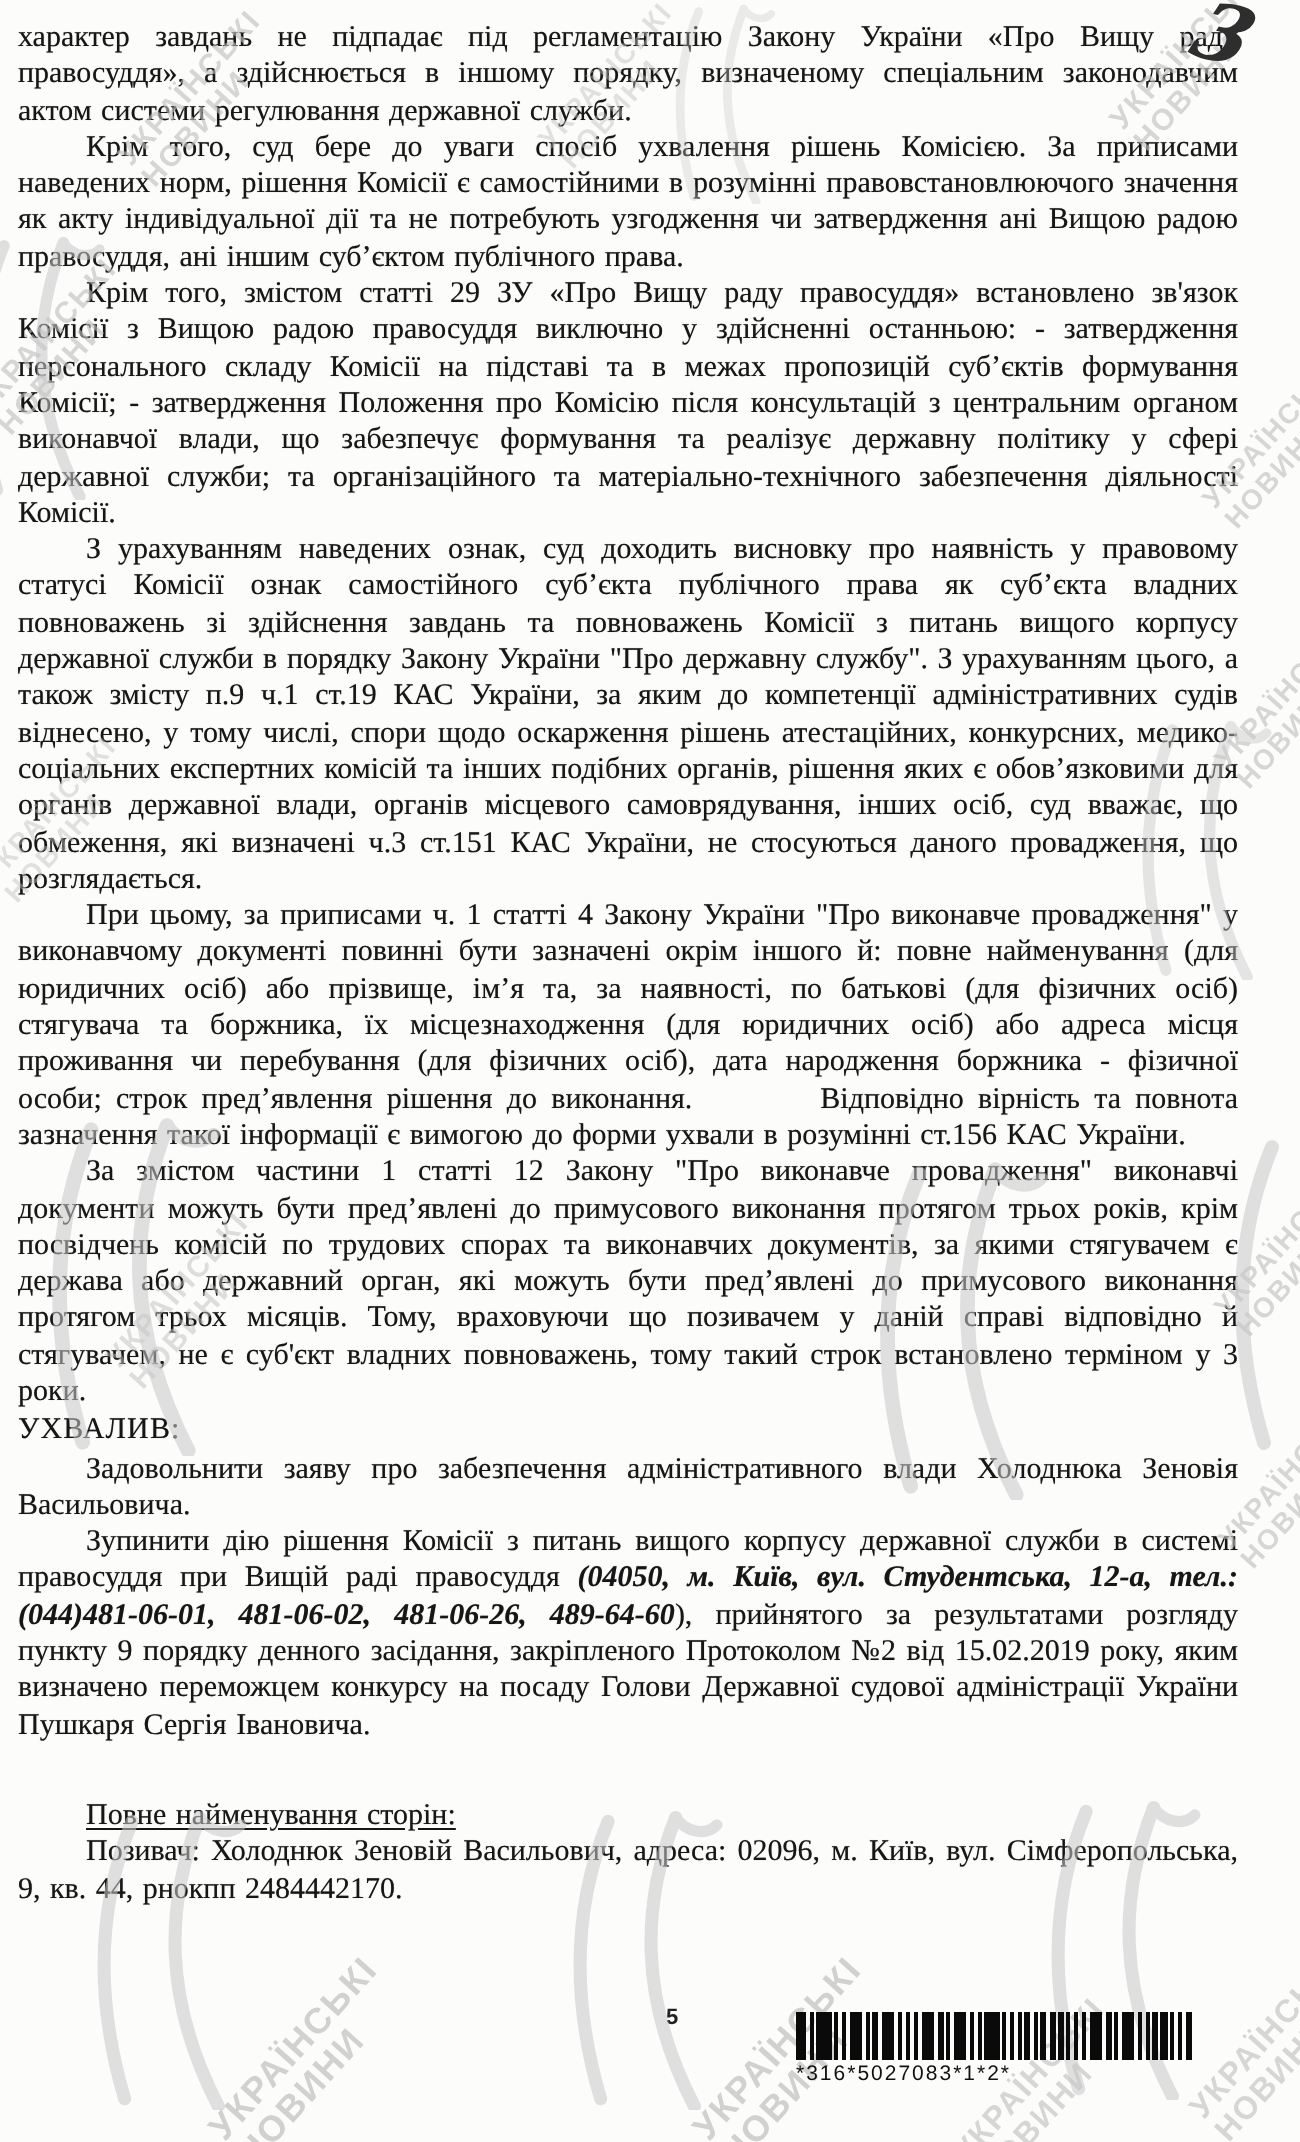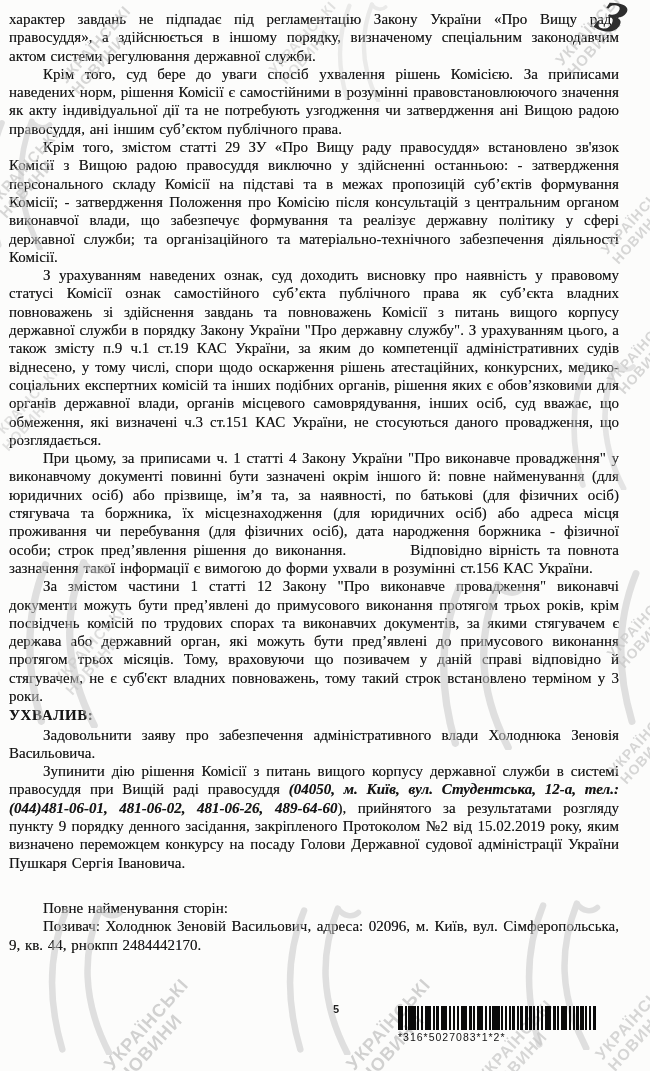--- a/index.html
+++ b/index.html
@@ -24,26 +24,26 @@
     font-size:15px;
     line-height:18.3px;
     text-align:justify;
     text-indent:34px;
     word-spacing:1px;
   }
   .doc p.first{ text-indent:0; }
   .ruling{
     text-align:center;
     text-indent:0 !important;
-    font-weight:bold;
+    font-weight:normal;
     letter-spacing:.6px;
     margin:1px 0 !important;
   }
   .parties{ margin-top:27px !important; }
-  .parties .u{ text-underline-offset:2px; }
+  .parties .u{ text-decoration:underline; text-underline-offset:2px; }
   .bi{ font-weight:bold; font-style:italic; }
   .gap{ display:inline-block; width:64px; }
   
   .hand-num{
     position:absolute; left:598px; top:-6px; z-index:3;
     font-family:"DejaVu Serif", serif;
     font-style:italic; font-weight:bold;
     font-size:40px; color:#2e2e2e;
     transform:rotate(14deg) skewX(-8deg);
   }

